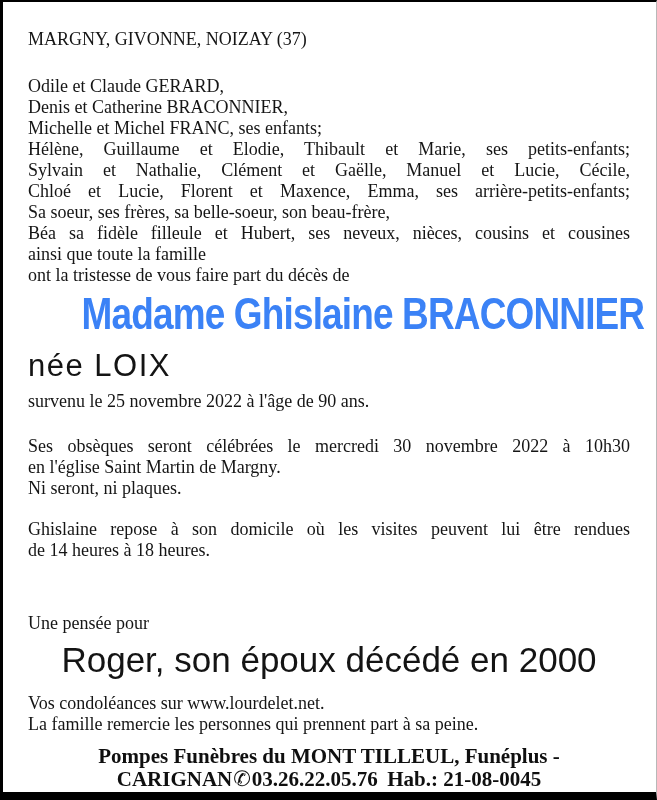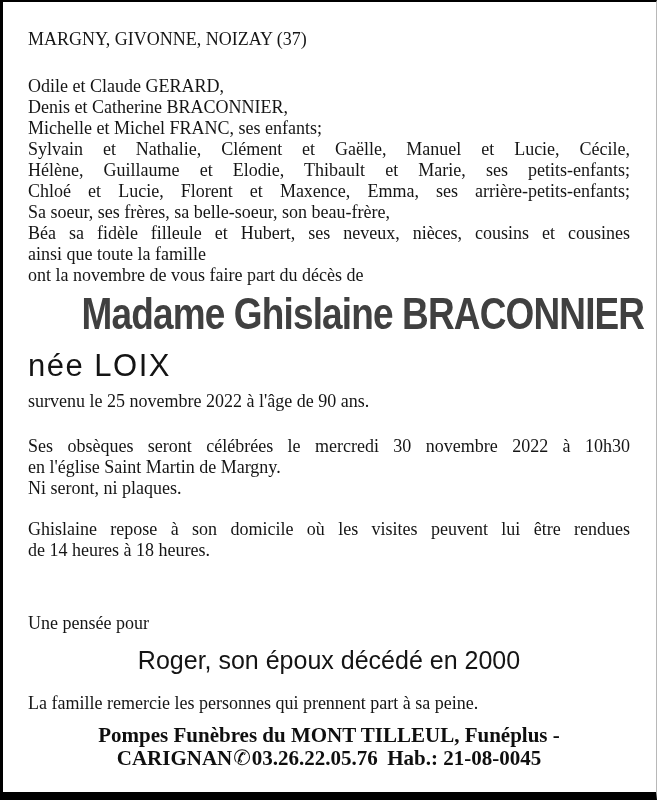--- a/index.html
+++ b/index.html
@@ -23,21 +23,21 @@
   .jline  { white-space: normal; text-align: justify; text-align-last: justify; word-spacing: -1.5px; }
   .header-line { margin-top: 27px; }
   .family-block { margin-top: 26px; }
   .deceased-title {
     margin-top: 5px;
     text-align: left;
     font-family: "Liberation Sans", sans-serif;
     font-weight: bold;
     font-size: 44px;
     line-height: 46px;
-    color: #404040;
+    color: #3b82f6;
   }
   .condensed {
     display: inline-block;
     transform: scaleX(0.84);
     transform-origin: 50% 50%;
     letter-spacing: -1px;
     white-space: nowrap;
   }
   .maiden-name {
     margin-top: 12px;
@@ -49,21 +49,21 @@
     color: #141414;
   }
   .death-line { margin-top: 9px; }
   .ceremony-block { margin-top: 24px; }
   .visits-block { margin-top: 20px; }
   .tribute-intro { margin-top: 52px; }
   .dedication {
     margin-top: 9px;
     text-align: center;
     font-family: "Liberation Sans", sans-serif;
-    font-size: 25px;
+    font-size: 35px;
     line-height: 34px;
     color: #141414;
   }
   .condolences-block { margin-top: 16px; }
   .footer-block {
     margin-top: 10px;
     text-align: center;
     font-family: "Liberation Serif", serif;
     font-weight: bold;
     font-size: 21px;
@@ -77,27 +77,27 @@
 <body>
 
 <div class="page">
 
   <div class="serif header-line line">MARGNY, GIVONNE, NOIZAY (37)</div>
 
   <div class="family-block serif">
     <div class="line">Odile et Claude GERARD,</div>
     <div class="line">Denis et Catherine BRACONNIER,</div>
     <div class="line">Michelle et Michel FRANC, ses enfants;</div>
+    <div class="jline">Hélène, Guillaume et Elodie, Thibault et Marie, ses petits-enfants;</div>
     <div class="jline">Sylvain et Nathalie, Clément et Gaëlle, Manuel et Lucie, Cécile,</div>
-    <div class="jline">Hélène, Guillaume et Elodie, Thibault et Marie, ses petits-enfants;</div>
     <div class="jline">Chloé et Lucie, Florent et Maxence, Emma, ses arrière-petits-enfants;</div>
     <div class="line">Sa soeur, ses frères, sa belle-soeur, son beau-frère,</div>
     <div class="jline">Béa sa fidèle filleule et Hubert, ses neveux, nièces, cousins et cousines</div>
     <div class="line">ainsi que toute la famille</div>
-    <div class="line">ont la novembre de vous faire part du décès de</div>
+    <div class="line">ont la tristesse de vous faire part du décès de</div>
   </div>
 
   <div class="deceased-title">
     <span class="condensed">Madame Ghislaine BRACONNIER</span>
   </div>
 
   <div class="maiden-name">née LOIX</div>
 
   <div class="serif death-line line">survenu le 25 novembre 2022 à l'âge de 90 ans.</div>
 
@@ -110,20 +110,21 @@
   <div class="visits-block serif">
     <div class="jline">Ghislaine repose à son domicile où les visites peuvent lui être rendues</div>
     <div class="line">de 14 heures à 18 heures.</div>
   </div>
 
   <div class="serif tribute-intro line">Une pensée pour</div>
 
   <div class="dedication">Roger, son époux décédé en 2000</div>
 
   <div class="condolences-block serif">
+    <div class="line">Vos condoléances sur www.lourdelet.net.</div>
     <div class="line">La famille remercie les personnes qui prennent part à sa peine.</div>
   </div>
 
   <div class="footer-block">
     <div>Pompes Funèbres du MONT TILLEUL, Funéplus -</div>
     <div>
       <span>CARIGNAN</span><span class="phone-icon">✆</span><span>03.26.22.05.76</span><span class="license">Hab.: 21-08-0045</span>
     </div>
   </div>
 

